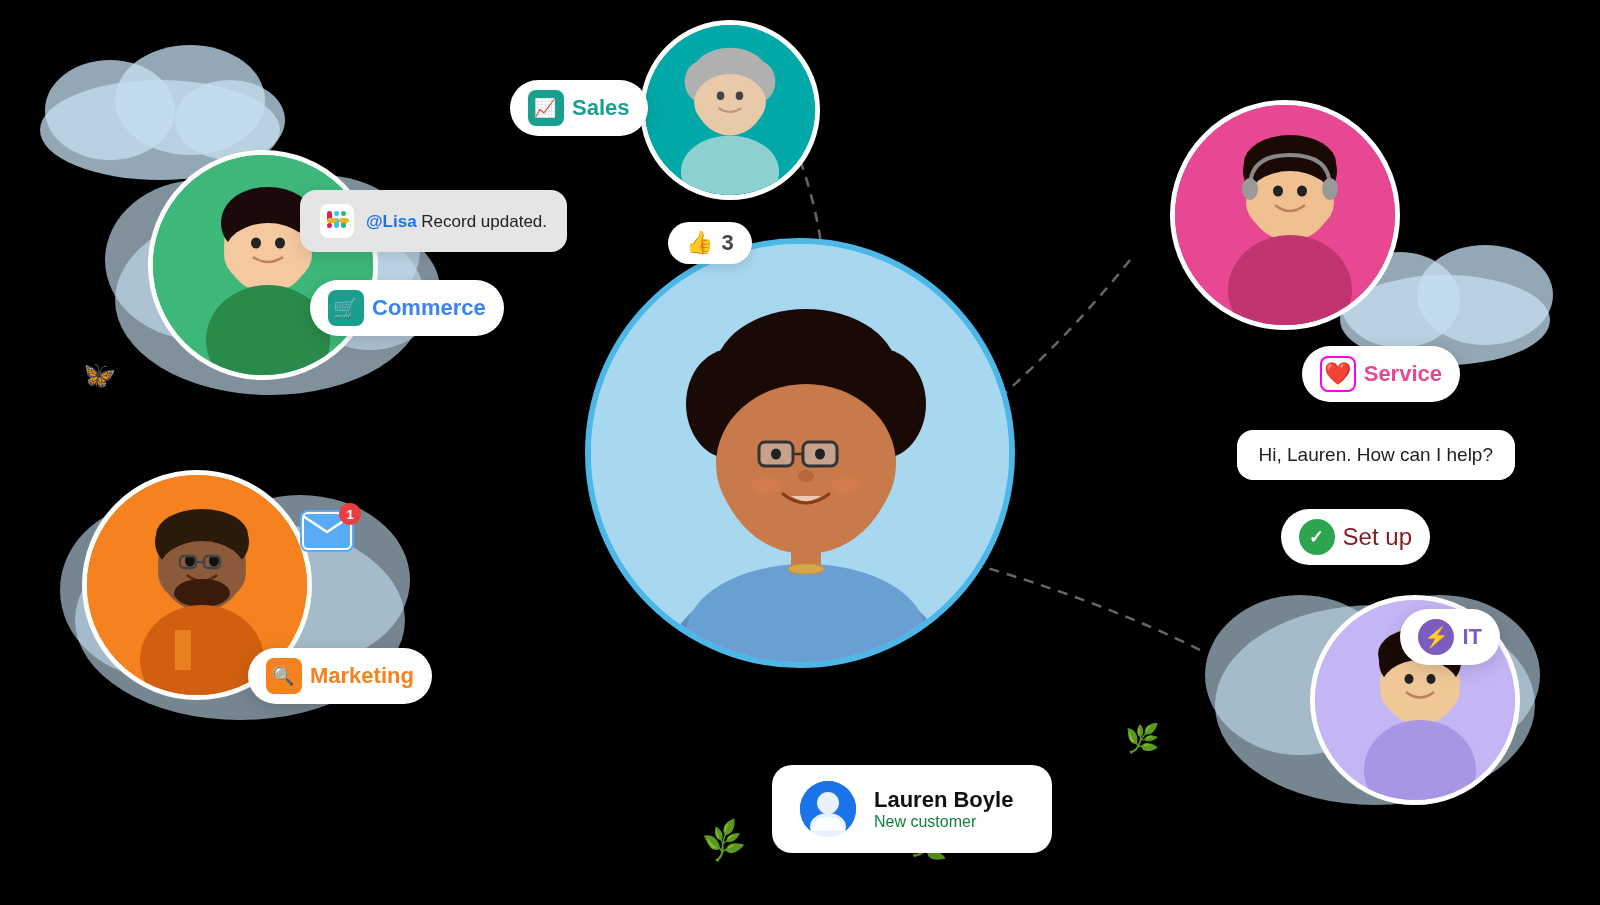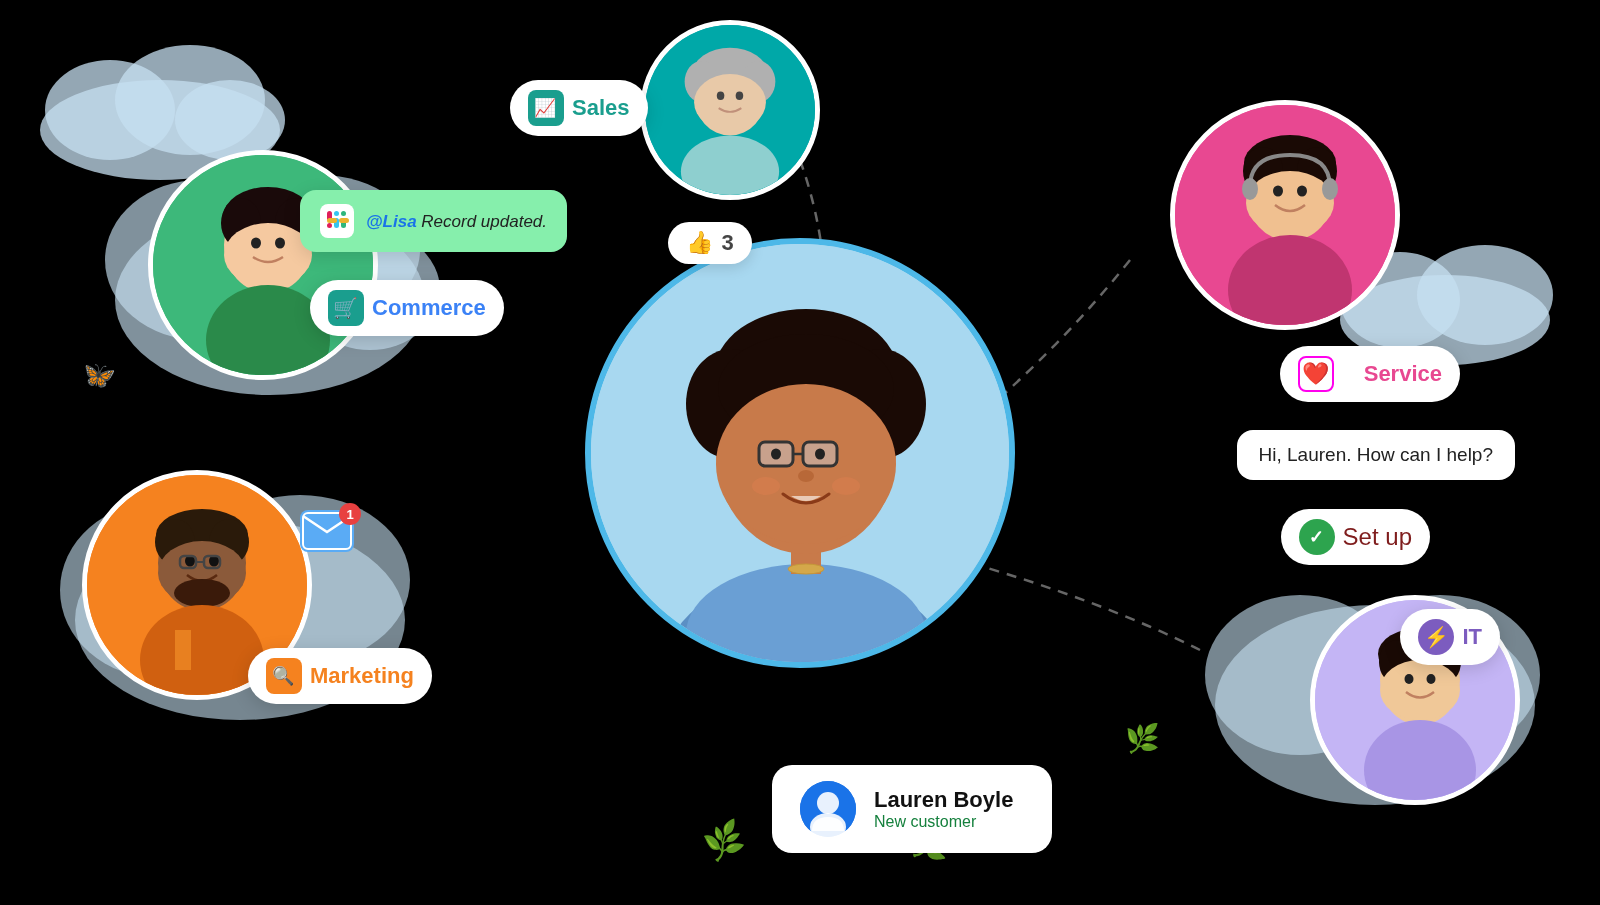--- a/index.html
+++ b/index.html
@@ -87,29 +87,28 @@
       display: flex;
       align-items: center;
       gap: 8px;
       font-weight: 700;
       color: #444;
     }
 
     
     .slack-bubble {
       position: absolute;
-      background: #86efac;
+      background: #e5e5e5;
       border-radius: 16px;
       padding: 14px 20px;
       box-shadow: 0 4px 18px rgba(0,0,0,0.13);
       display: flex;
       align-items: center;
       gap: 12px;
       font-size: 18px;
-      font-style: italic;
     }
 
     .slack-logo {
       width: 34px;
       height: 34px;
     }
   </style>
 </head>
 <body>
 
@@ -236,21 +235,21 @@
 
       <path d="M75 82 Q75 50 115 50 Q155 50 155 82" stroke="#888" stroke-width="4" fill="none"></path>
       <ellipse cx="75" cy="84" rx="8" ry="11" fill="#999"></ellipse>
       <ellipse cx="155" cy="84" rx="8" ry="11" fill="#999"></ellipse>
       <ellipse cx="115" cy="185" rx="62" ry="55" fill="#c03570"></ellipse>
     </svg>
   </div>
 
   <div class="pill" style="right:140px; top:346px; z-index:20;">
     <div class="icon-wrap" style="background:#fff; border:2px solid #f0e; font-size:22px;">❤️</div>
-    <span style="color:#e84891; font-weight:800;margin-left:22px;">Service</span>
+    <span style="color:#e84891; font-weight:800;">Service</span>
   </div>
 
   <div class="bubble" style="right:85px; top:430px; z-index:20; font-size:19px; color:#222;">
     <span>Hi, Lauren. How can I help?</span>
   </div>
 
   <div style="position:absolute; left:60px; top:440px; width:360px; height:300px;">
     <svg viewBox="0 0 360 300" xmlns="http://www.w3.org/2000/svg" width="360" height="300">
       <ellipse cx="180" cy="180" rx="165" ry="100" fill="#c5dff0" opacity="0.6"></ellipse>
       <ellipse cx="100" cy="150" rx="100" ry="88" fill="#c5dff0" opacity="0.6"></ellipse>

